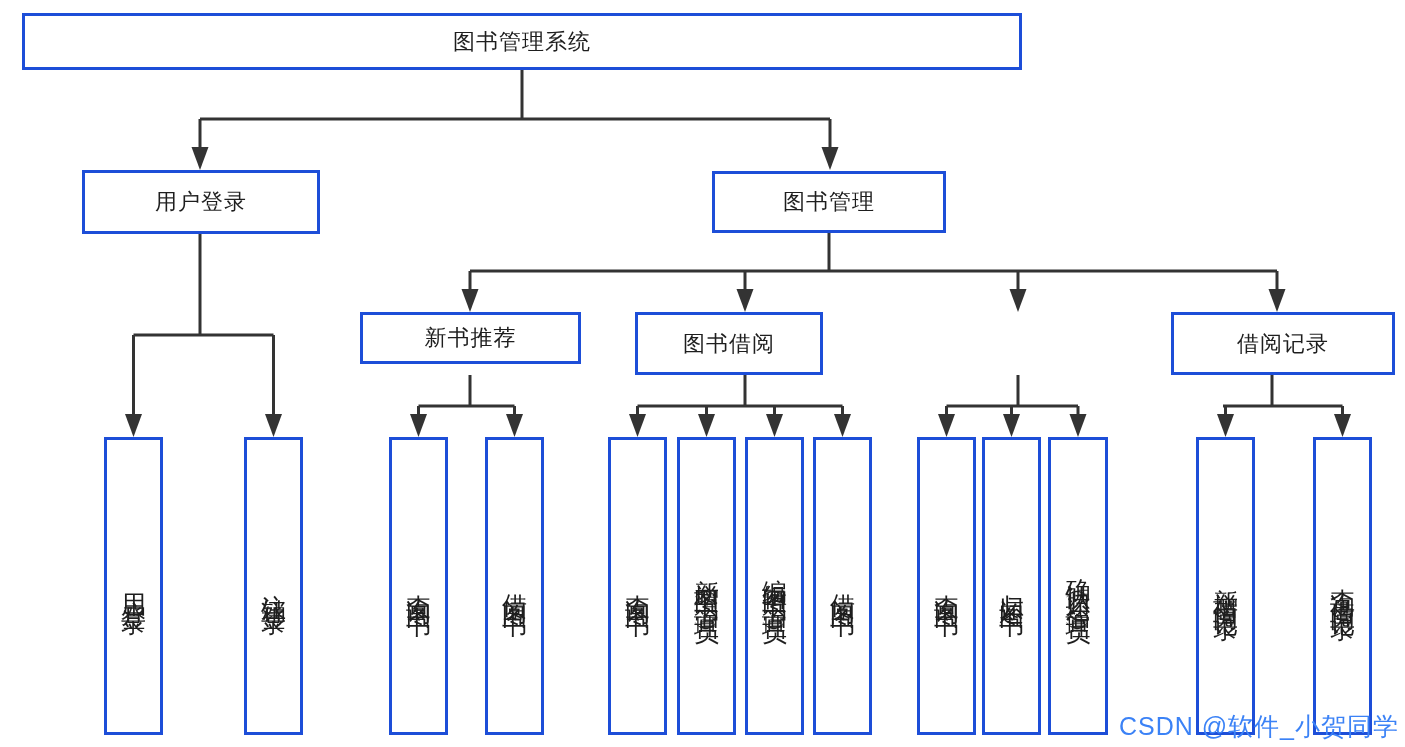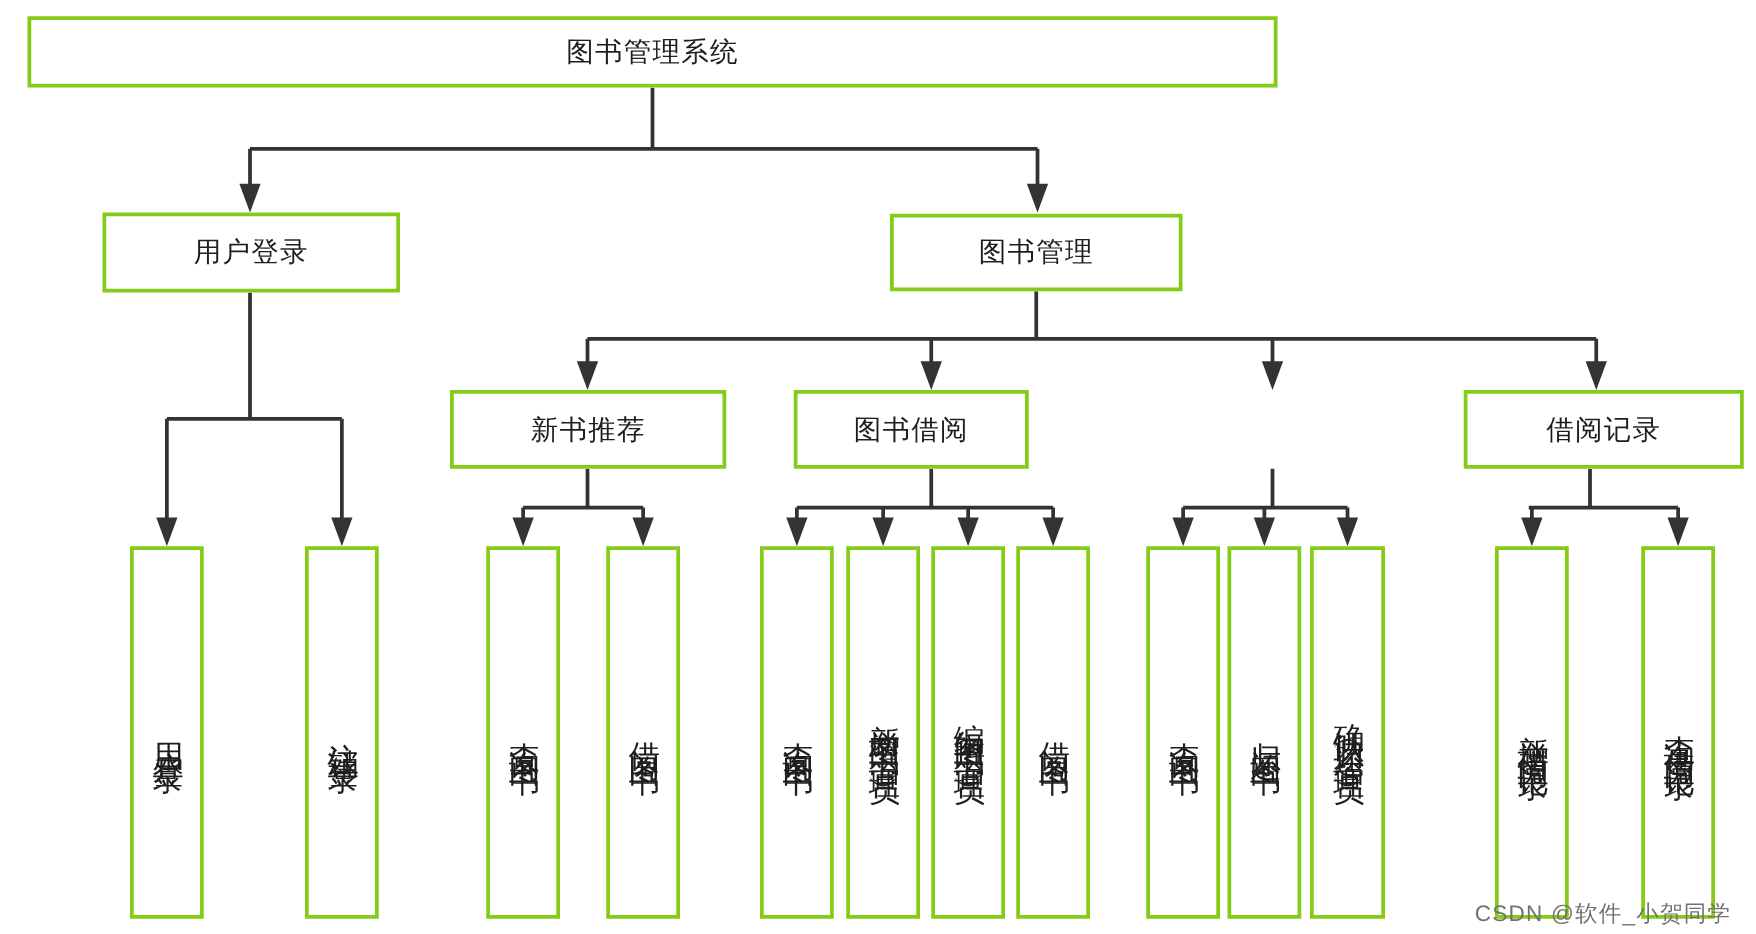--- a/index.html
+++ b/index.html
@@ -7,43 +7,43 @@
     position:relative;
     width:1405px;height:747px;
     background:#ffffff;
     font-family:"Liberation Sans","DejaVu Sans",sans-serif;
     overflow:hidden;
   }
   .connectors{position:absolute;left:0;top:0;z-index:1;}
   .node{
     position:absolute;
     box-sizing:border-box;
-    border:3px solid #84cc16;
+    border:3px solid #1d4ed8;
     background:#ffffff;
     display:flex;align-items:center;justify-content:center;
     color:#1e1e1e;
     z-index:2;
   }
   .node.h .lbl{
     font-size:22px;
     letter-spacing:1px;
     white-space:nowrap;
   }
   .node.v .lbl{
     writing-mode:vertical-rl;
     text-orientation:mixed;
     font-size:25px;
     letter-spacing:6px;
     line-height:1;
   }
   .watermark{
     position:absolute;
-    right:20px;bottom:4px;
-    font-size:18px;
-    color:#737373;
+    right:6px;bottom:4px;
+    font-size:25px;
+    color:#3b82f6;
     letter-spacing:1px;
     white-space:nowrap;
     z-index:3;
   }
 </style>
 </head>
 <body>
 
 <div id="canvas">
 
@@ -115,21 +115,21 @@
     <span class="lbl">图书管理系统</span>
   </div>
 
   <div class="node h" style="left:82px;top:170px;width:238px;height:64px">
     <span class="lbl">用户登录</span>
   </div>
   <div class="node h" style="left:712px;top:171px;width:234px;height:62px">
     <span class="lbl">图书管理</span>
   </div>
 
-  <div class="node h" style="left:360px;top:312px;width:221px;height:63px">
+  <div class="node h" style="left:360px;top:312px;width:221px;height:52px">
     <span class="lbl">新书推荐</span>
   </div>
   <div class="node h" style="left:635px;top:312px;width:188px;height:63px">
     <span class="lbl">图书借阅</span>
   </div>
   <div class="node h" style="left:1171px;top:312px;width:224px;height:63px">
     <span class="lbl">借阅记录</span>
   </div>
 
   <div class="node v" style="left:104px;top:437px;width:59px;height:298px">

